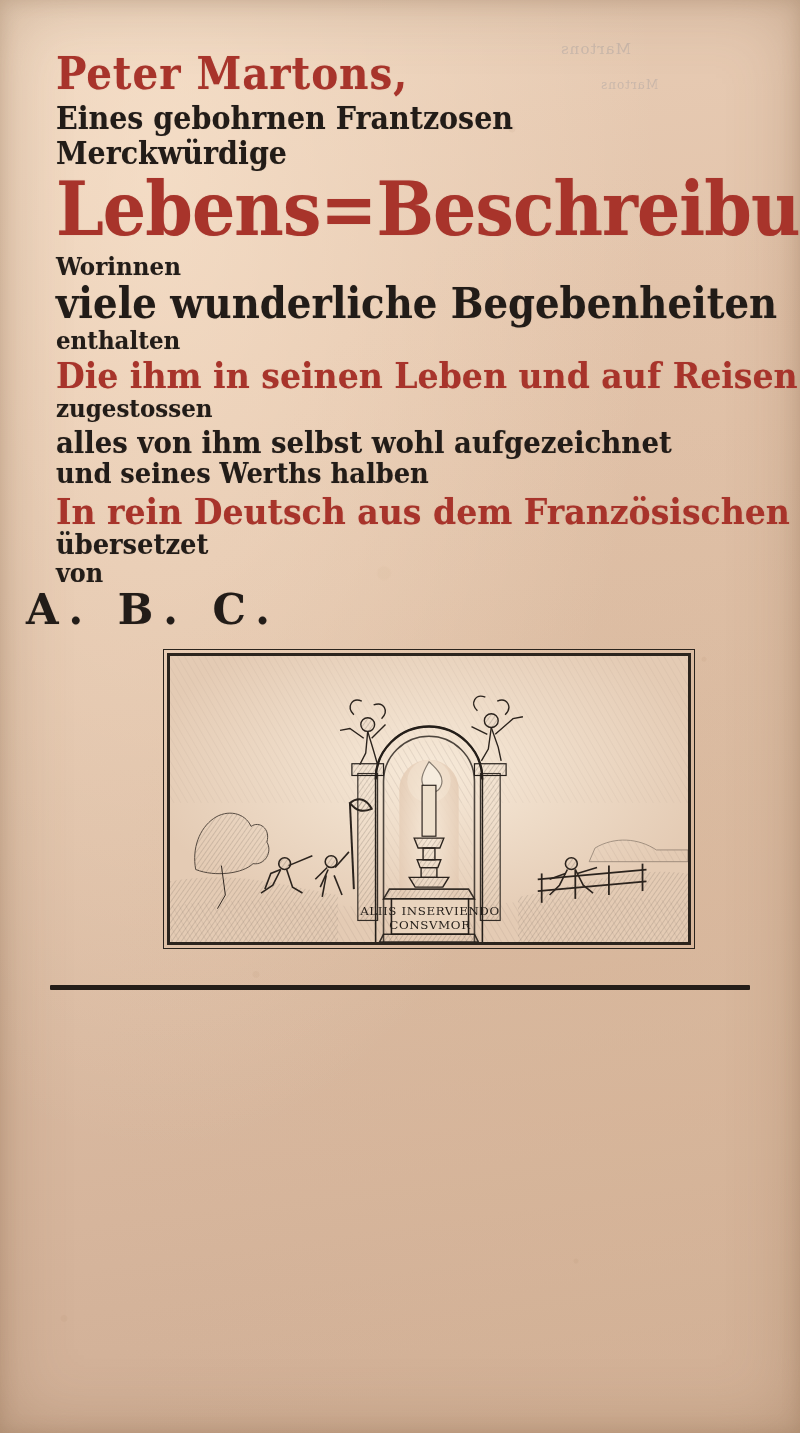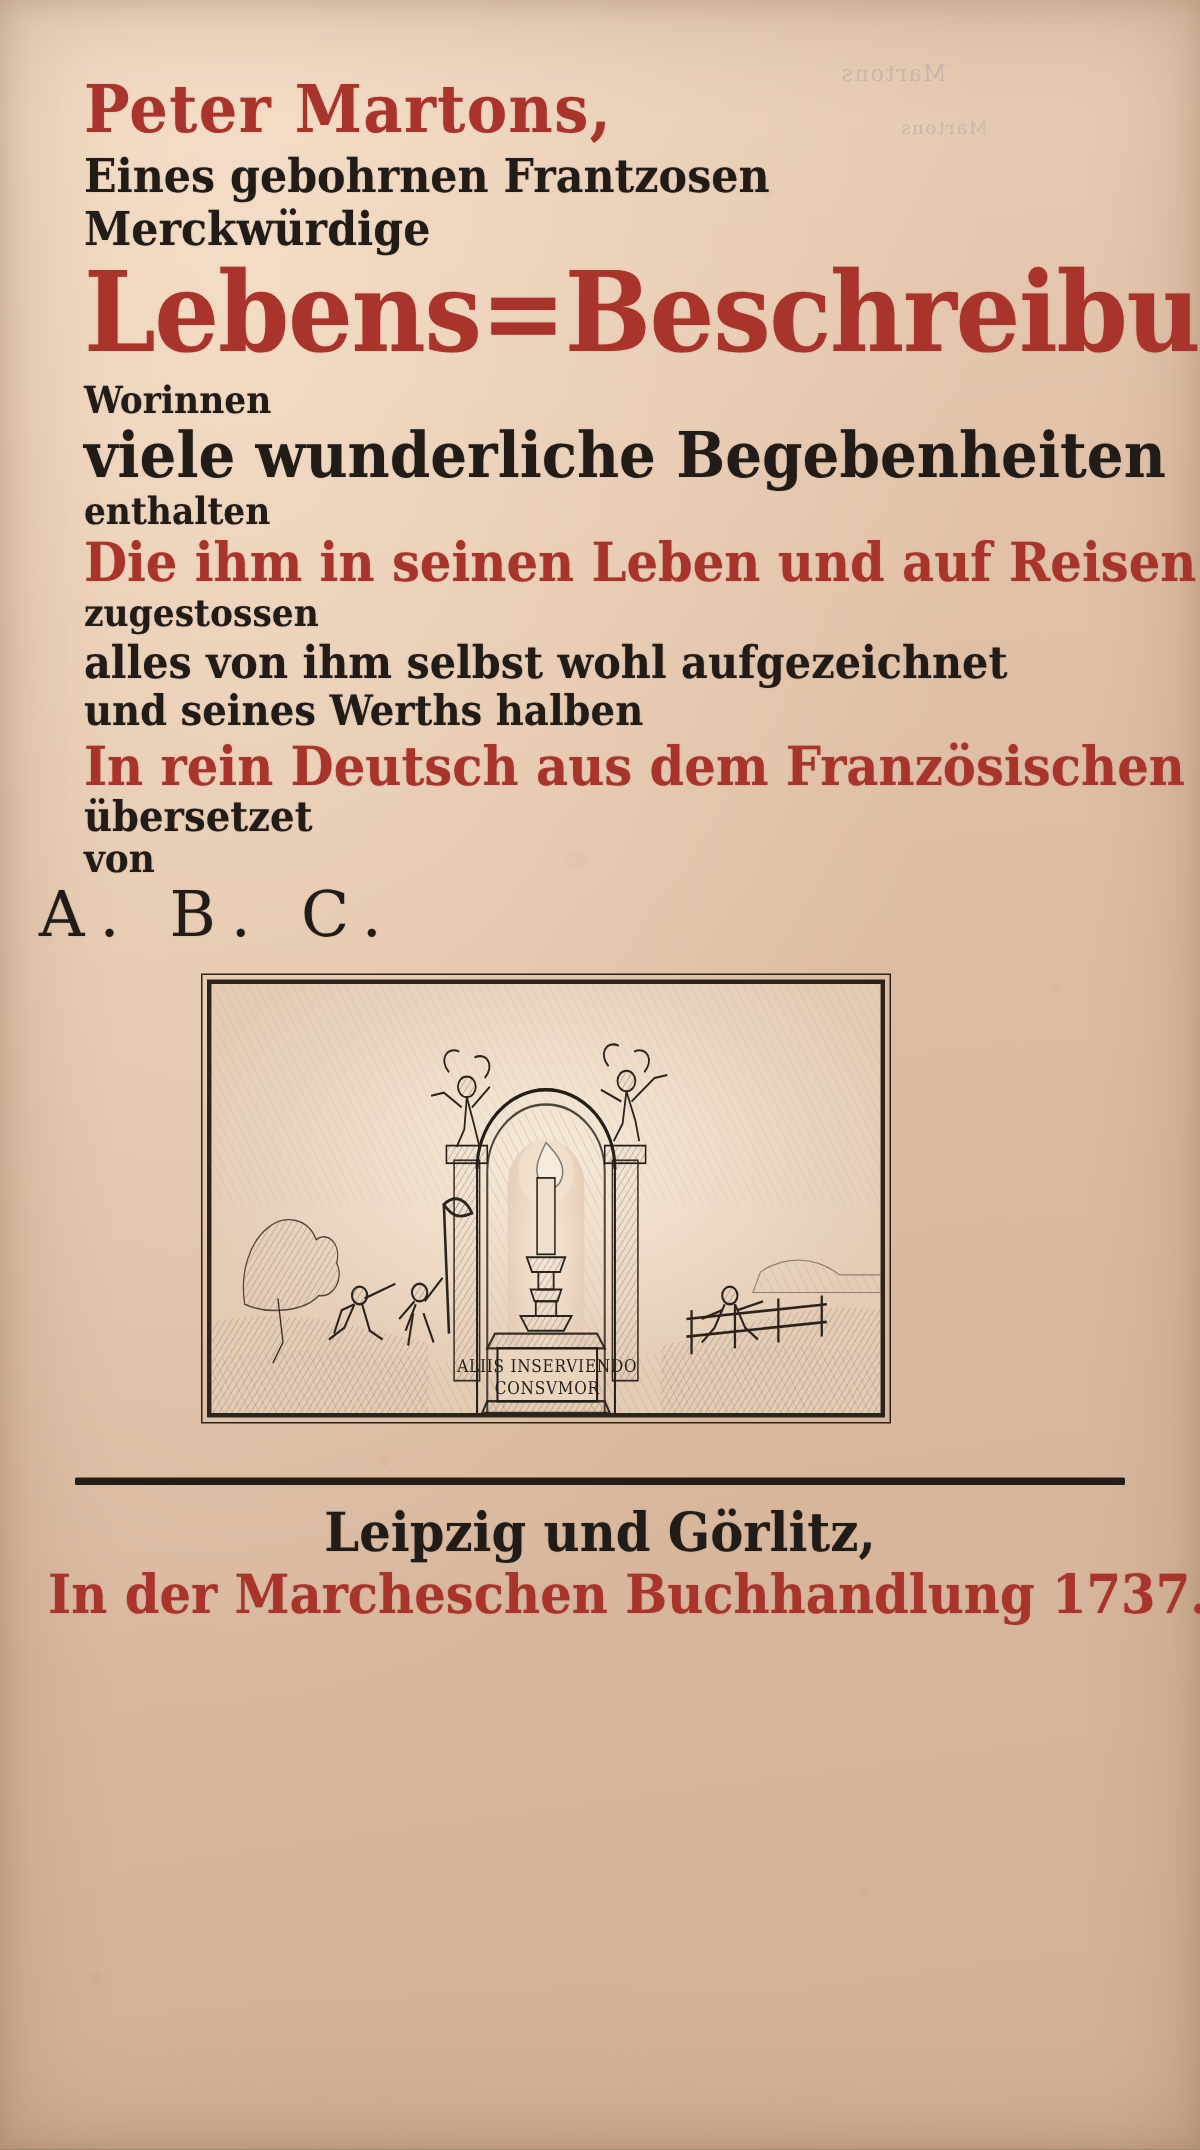--- a/index.html
+++ b/index.html
@@ -82,40 +82,41 @@
   .l-worinnen { font-size: 25px; margin-bottom: 4px; }
   .l-viele    { font-size: 42px; margin-bottom: 2px; }
   .l-enth     { font-size: 25px; margin-bottom: 4px; }
   .l-die      { font-size: 36px; margin-bottom: 2px; }
   .l-zug      { font-size: 25px; margin-bottom: 6px; }
   .l-alles    { font-size: 30px; margin-bottom: 2px; }
   .l-undsein  { font-size: 28px; margin-bottom: 4px; }
   .l-inrein   { font-size: 36px; margin-bottom: 2px; }
   .l-ueber    { font-size: 28px; margin-bottom: 0px; }
   .l-von      { font-size: 26px; margin-bottom: 2px; }
-  .l-abc      { font-family: "DejaVu Serif", serif; font-weight: normal;
+  .l-abc      { font-family: "DejaVu Serif", serif; font-weight: bold;
                 font-size: 42px; letter-spacing: 10px; margin-top: 2px; }
 
   
   .vignette-wrap {
     position: relative;
     z-index: 3;
     margin: 22px auto 0;
     width: 524px;
   }
   .vignette {
     position: relative;
-    width: 452px;
+    width: 524px;
     height: 292px;
     box-sizing: border-box;
     border: 3px solid #2b241d;
     outline: 1px solid #2b241d;
     outline-offset: 3px;
     background: #e4cbb4;
     overflow: hidden;
+    margin-left: 29px;
   }
   .vignette svg { display: block; width: 100%; height: 100%; }
 
   .rule {
     position: relative;
     z-index: 3;
     width: 700px;
     height: 5px;
     margin: 40px auto 0;
     background: #241e19;
@@ -300,19 +301,15 @@
           <path d="M372,240 L482,230"></path>
         </g>
 
         <path d="M430,196 c20,-12 44,-10 62,2 L524,198 L524,210 L424,210 Z" fill="url(#hatch2)" opacity="0.5" stroke="#3a302a" stroke-width="0.8"></path>
       </svg>
     </div>
   </div>
 
   <div class="rule"></div>
 
-  <div class="imprint">
-    <span class="line fr black l-place">Leipzig und Görlitz,</span>
-    <span class="line fr red l-pub">In der Marcheschen Buchhandlung 1737.</span>
-  </div>
 
   <div id="edges"></div>
 </div>
 
 </body></html>

